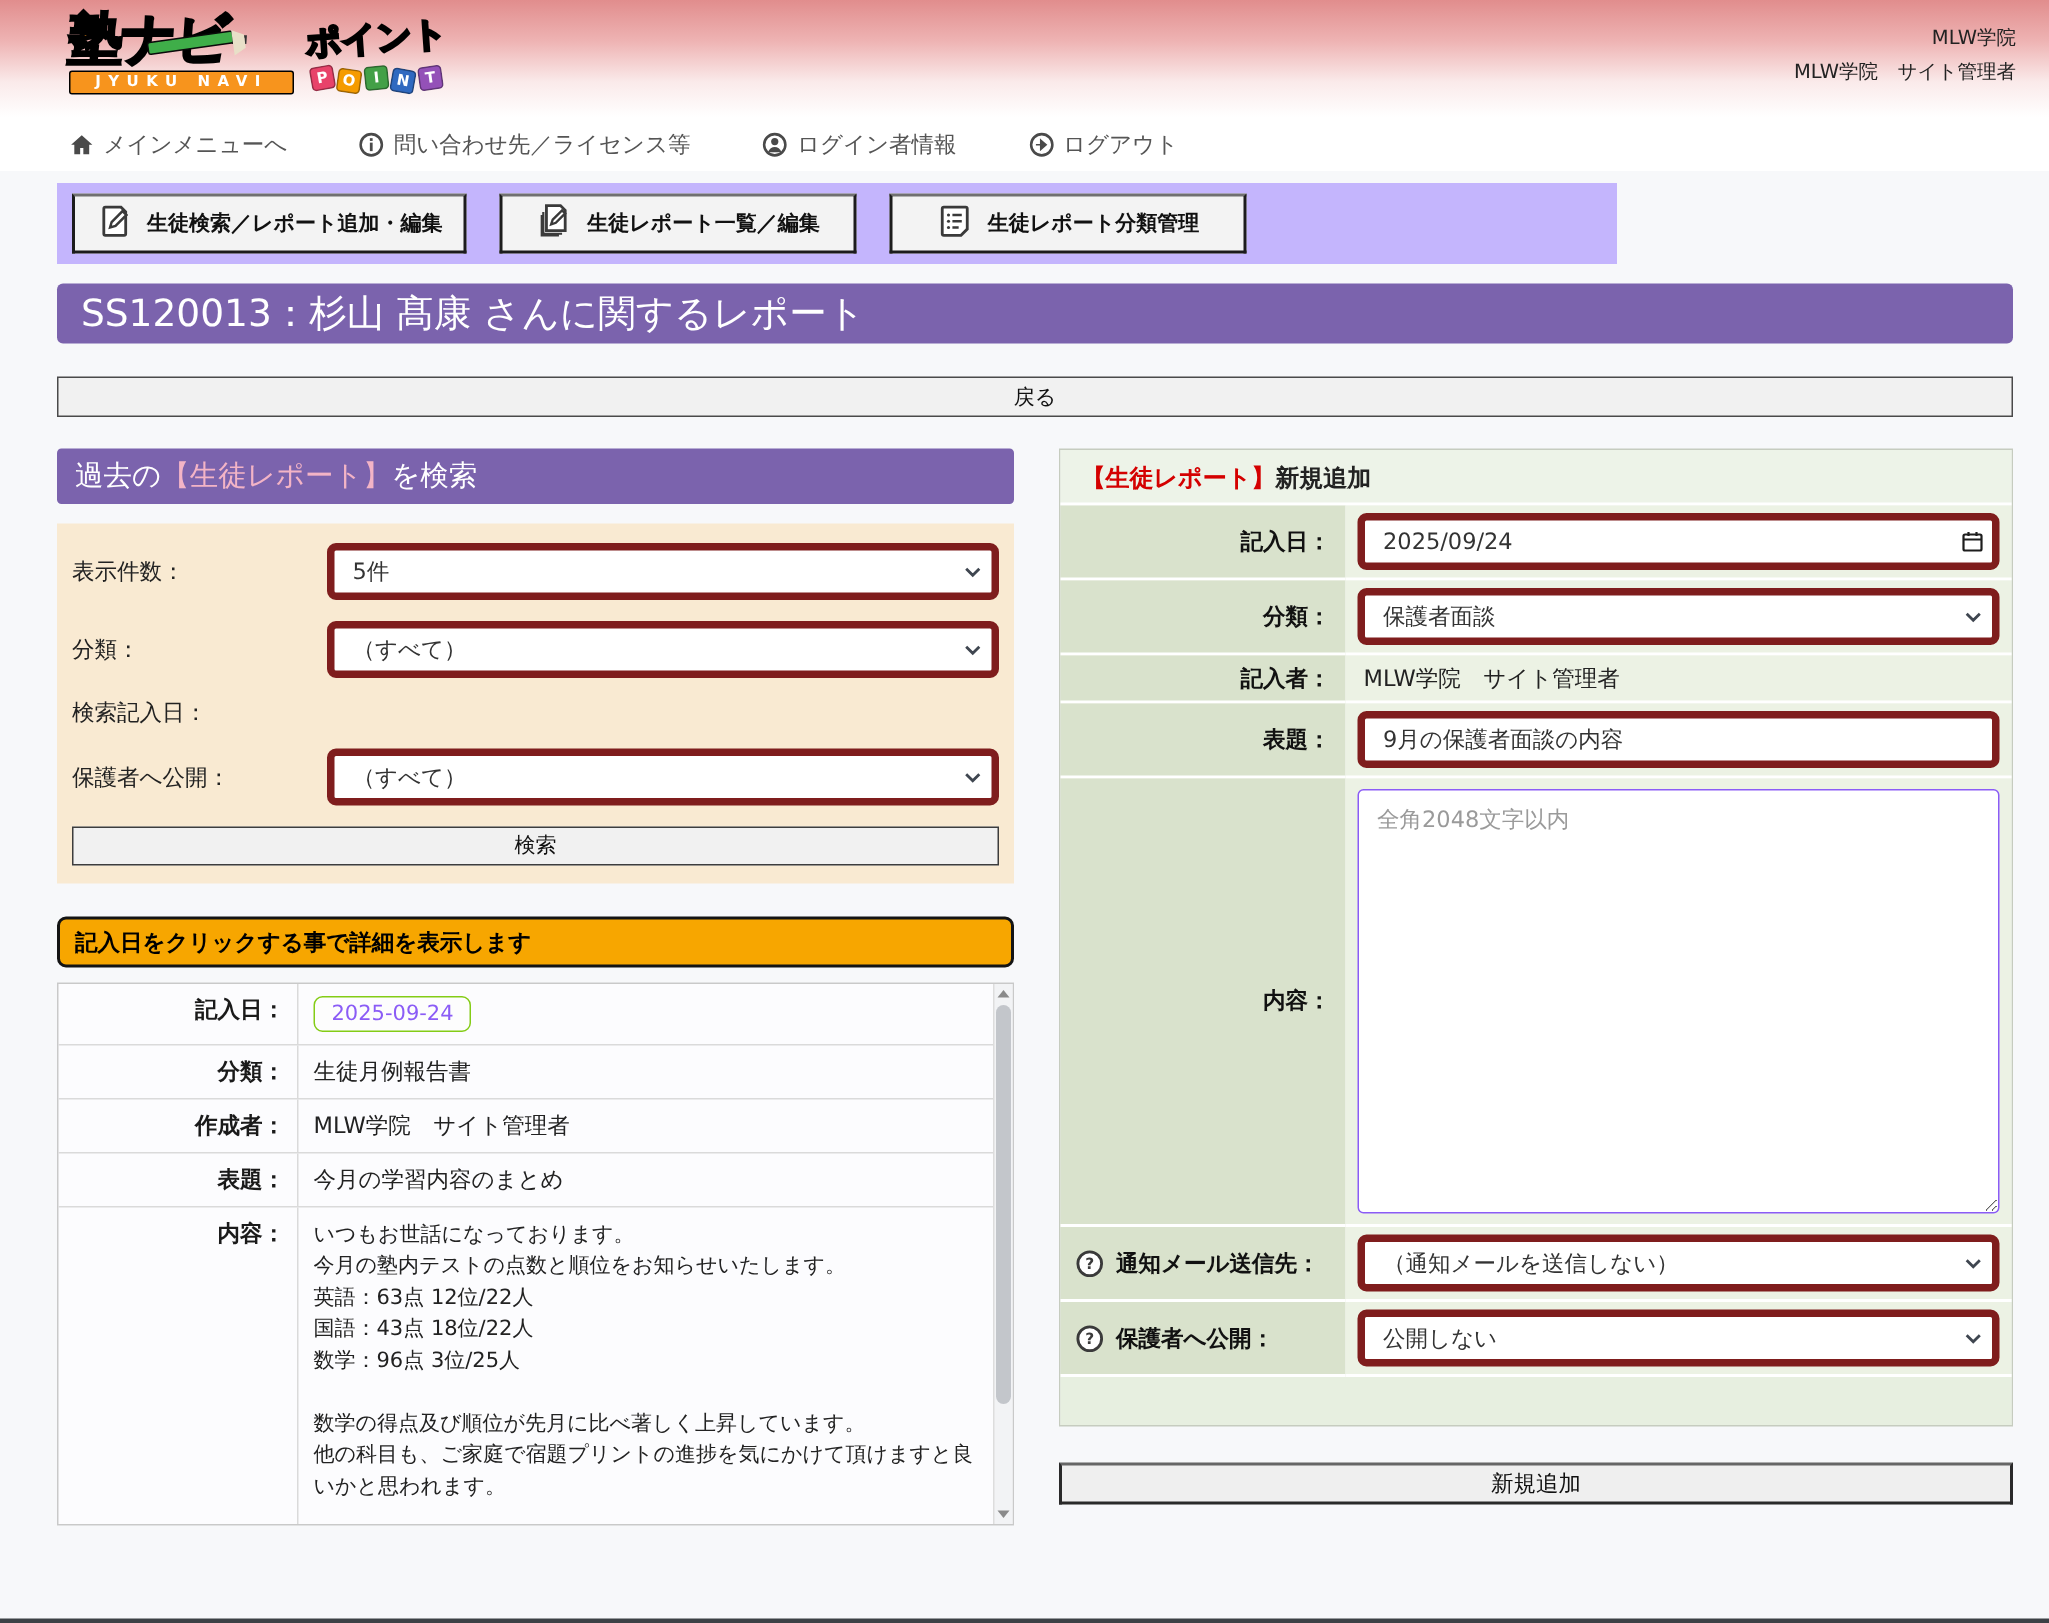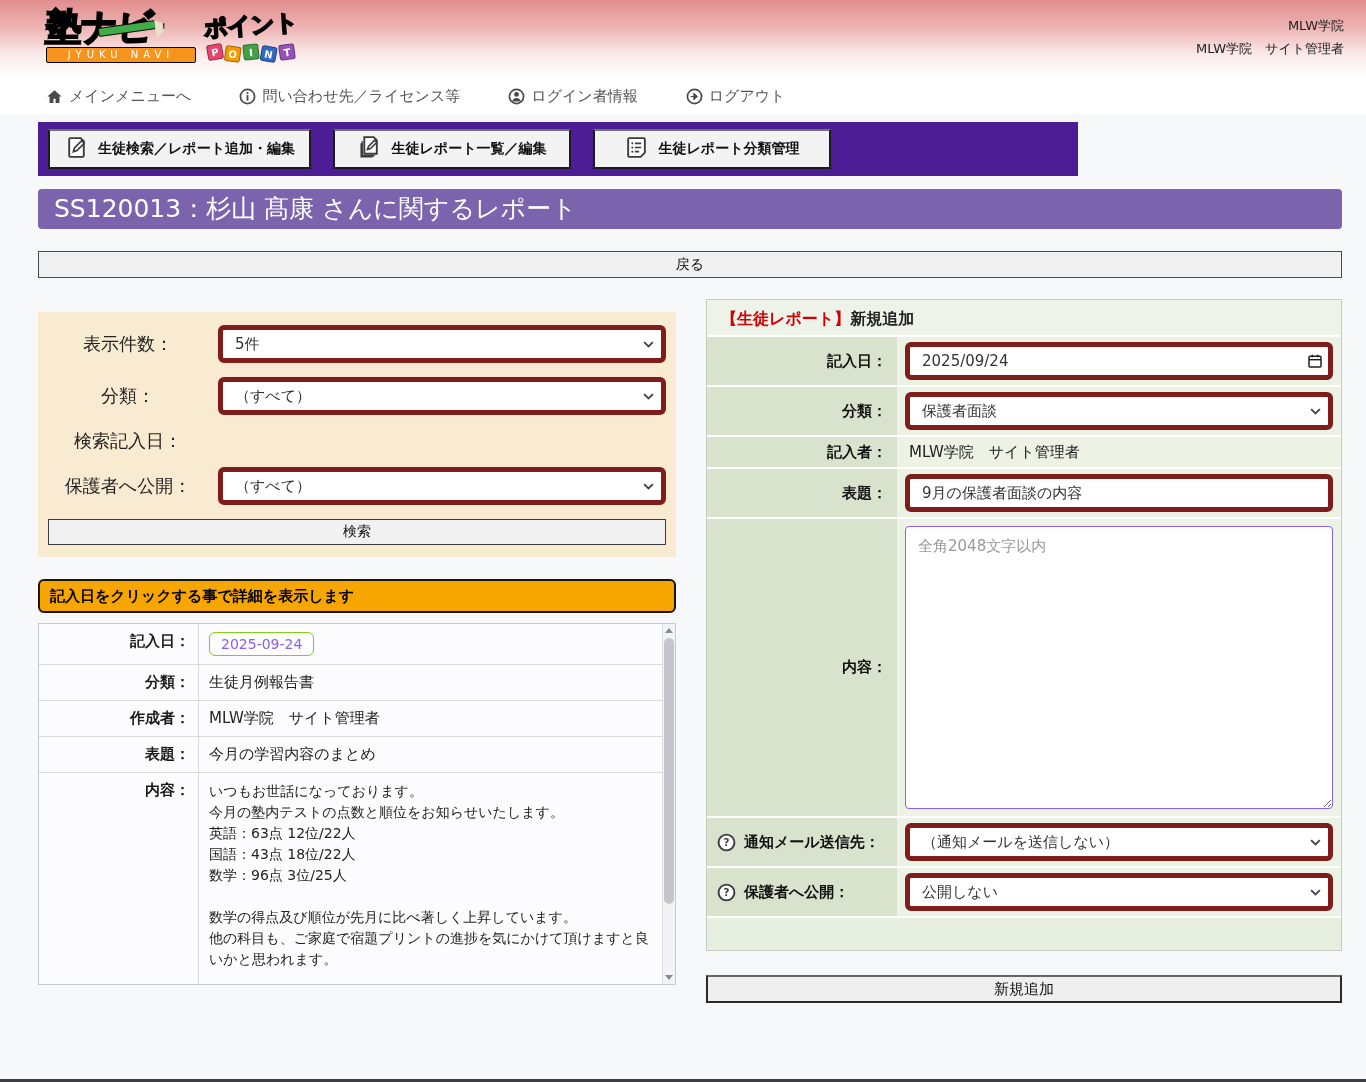--- a/index.html
+++ b/index.html
@@ -20,39 +20,39 @@
               -webkit-text-stroke:2px #000; transform:skewX(-4deg); white-space:nowrap;}
   .lg-jyuku{ color:#f7941d; }
   .lg-na{ color:#f7a81d; position:relative;}
   .lg-bi{ color:#2e6fc8; }
   .lg-tm{ font-size:8px; -webkit-text-stroke:0; color:#333; vertical-align:top; font-weight:bold;}
   .lg-pencil{ position:absolute; left:52px; top:16px; width:58px; height:9px;
               background:#3fae49; border:1px solid #0a0a0a; border-radius:2px; transform:rotate(-8deg); }
   .lg-pencil::after{ content:""; position:absolute; right:-8px; top:-1px;
               border-left:8px solid #e8e0c8; border-top:4px solid transparent; border-bottom:4px solid transparent; height:9px;}
   .logo-banner{ margin-top:1px; width:150px; background:#f7941d; border:1px solid #000; border-radius:2px;
-                color:#fff; font-size:10px; font-weight:normal; letter-spacing:5px; text-align:center; padding:1px 0 2px; }
+                color:#fff; font-size:10px; font-weight:bold; letter-spacing:5px; text-align:center; padding:1px 0 2px; }
   .logo-right{ position:absolute; left:158px; top:2px; text-align:center; }
   .lg-point-kana{ font-weight:bold; font-size:23px; color:#ffd400; -webkit-text-stroke:1.8px #000; transform:rotate(-4deg); white-space:nowrap;}
   .lg-tiles{ margin-top:3px; display:flex; gap:2px; justify-content:center; }
   .lg-tile{ width:16px; height:16px; border-radius:3px; color:#fff; font-weight:bold; font-size:10px;
             display:flex; align-items:center; justify-content:center; border:1px solid rgba(0,0,0,.35);}
   .lg-tile:nth-child(1){ background:#e8436a; transform:rotate(-10deg); }
   .lg-tile:nth-child(2){ background:#f59b00; transform:rotate(8deg) translateY(2px); }
   .lg-tile:nth-child(3){ background:#43a047; transform:rotate(-6deg); }
   .lg-tile:nth-child(4){ background:#3069c0; transform:rotate(10deg) translateY(2px); }
   .lg-tile:nth-child(5){ background:#9451b8; transform:rotate(-8deg); }
 
   
   .nav-bar{ height:36px; background:#fff; display:flex; align-items:center; padding-left:46px; gap:48px; }
   .nav-item{ display:flex; align-items:center; gap:6px; font-size:15px; color:#555; cursor:pointer; }
   .nav-item svg{ display:block; }
 
   
-  .toolbar{ margin:8px 38px 0; width:1040px; background:#4c1d95; padding:7px 10px; display:flex; gap:22px; }
+  .toolbar{ margin:8px 38px 0; width:1040px; background:#c4b5fd; padding:7px 10px; display:flex; gap:22px; }
   .tb-btn{ height:40px; min-width:238px; background:#f3f3f3; border:2px solid #1c1c1c; border-top-color:#707070;
            display:flex; align-items:center; justify-content:center; gap:9px;
            font-weight:bold; font-size:14px; color:#111; cursor:pointer; padding:0 14px;
            font-family:"DejaVu Sans","Liberation Sans",sans-serif;}
   .tb-btn svg{ flex:none; }
 
   
   .page-title{ margin:13px 38px 0; width:1304px; height:40px; background:#7b63ad; border-radius:4px;
                color:#fff; font-size:25px; line-height:40px; padding-left:16px; font-weight:500; }
   .back-btn{ margin:22px 38px 0; width:1304px; height:27px; background:#f1f1f1; border:1px solid #4a4a4a;
@@ -61,21 +61,21 @@
 
   
   .main{ margin:21px 38px 0; display:grid; grid-template-columns:638px 636px; gap:30px; align-items:start; }
 
   
   .panel-header-purple{ height:37px; background:#7b63ad; border-radius:3px; color:#fff;
                         font-size:19px; line-height:37px; padding-left:12px; }
   .panel-header-purple .hl{ color:#f3b4c6; }
   .search-form{ margin-top:13px; background:#f9ead2; padding:13px 10px 12px; }
   .form-row{ display:grid; grid-template-columns:160px 1fr; column-gap:10px; align-items:center; margin-bottom:14px; }
-  .form-row label{ text-align:center; font-size:18px; color:#222; }
+  .form-row label{ text-align:left; font-size:15px; color:#222; }
   .select-wrap,.date-wrap{ position:relative; }
   select.ctl, input.ctl{
     width:100%; height:38px; background:#fff; border:5px solid #7f1d1d; border-radius:6px;
     font-size:15px; color:#333; padding:0 34px 0 12px; appearance:none; -webkit-appearance:none;
     font-family:"DejaVu Sans","Liberation Sans",sans-serif;}
   .ctl-icon{ position:absolute; right:10px; top:50%; transform:translateY(-50%); pointer-events:none; line-height:0; }
   .search-btn{ width:100%; height:26px; background:#f1f1f1; border:1px solid #3d3d3d; font-size:14px; color:#111;
                cursor:pointer; font-family:"DejaVu Sans","Liberation Sans",sans-serif;}
 
   
@@ -216,20 +216,21 @@
     <span>生徒レポート分類管理</span>
   </button>
 </div>
 
 <div class="page-title">SS120013：杉山 髙康 さんに関するレポート</div>
 <button class="back-btn">戻る</button>
 
 <div class="main">
 
   <div>
+    <div class="panel-header-purple"><span>過去の</span><span class="hl">【生徒レポート】</span><span>を検索</span></div>
 
     <div class="search-form">
       <div class="form-row">
         <label>表示件数：</label>
         <div class="select-wrap">
           <select class="ctl"><option>5件</option></select>
           <span class="ctl-icon"><svg width="15" height="15" viewBox="0 0 24 24">
                 <path d="M5 9l7 7 7-7" fill="none" stroke="#3f4650" stroke-width="3"></path>
               </svg></span>
         </div>

